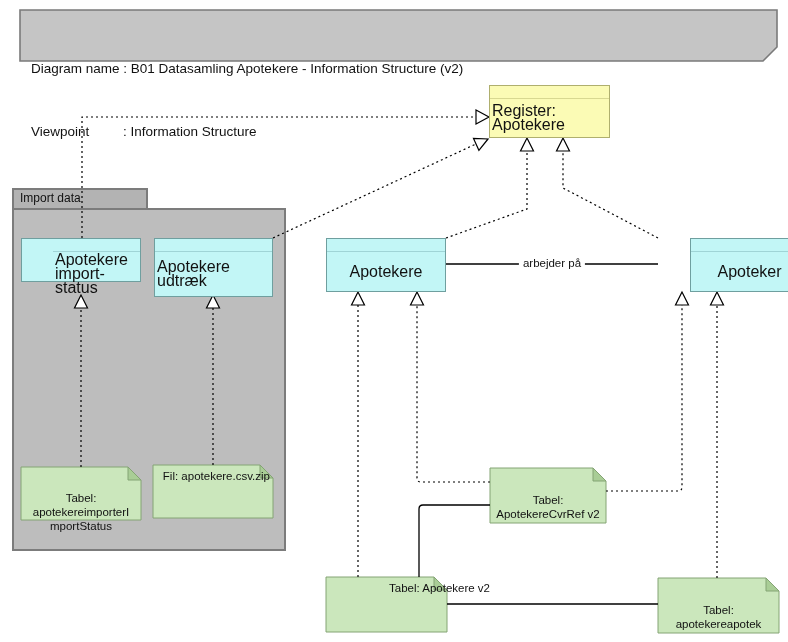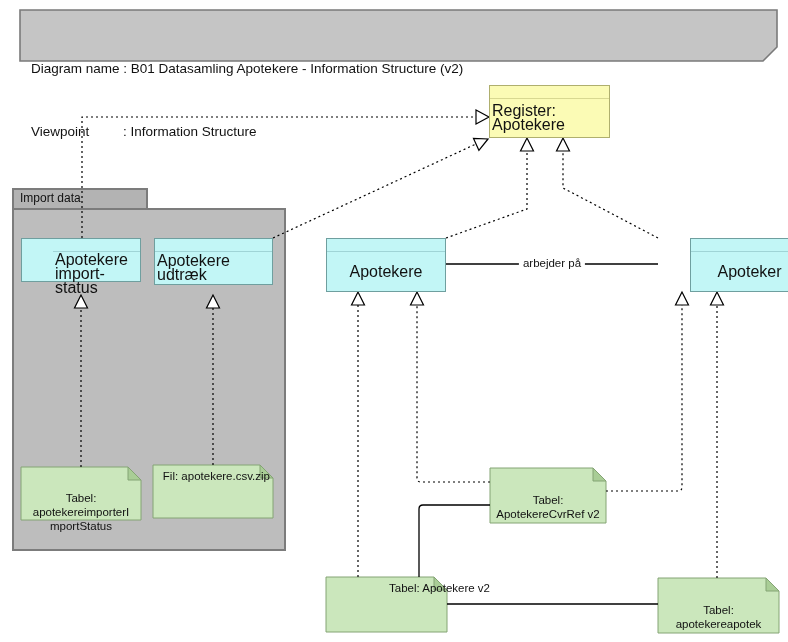--- a/index.html
+++ b/index.html
@@ -126,21 +126,21 @@
     <div class="strip"></div>
     <div class="lbl">Register: Apotekere</div>
   </div>
 
   <div class="node" style="left:21px;top:238px;width:120px;height:44px;padding-left:31px;">
     <div class="strip"></div>
     <div class="lbl">Apotekere import-
 status</div>
   </div>
 
-  <div class="node" style="left:154px;top:238px;width:119px;height:47px;">
+  <div class="node" style="left:154px;top:238px;width:119px;height:59px;">
     <div class="strip"></div>
     <div class="lbl">Apotekere udtræk</div>
   </div>
 
   <div class="node" style="left:326px;top:238px;width:120px;height:54px;">
     <div class="strip"></div>
     <div class="lbl">Apotekere</div>
   </div>
 
   <div class="node" style="left:658px;top:238px;width:119px;height:54px;margin-left:32px;">

